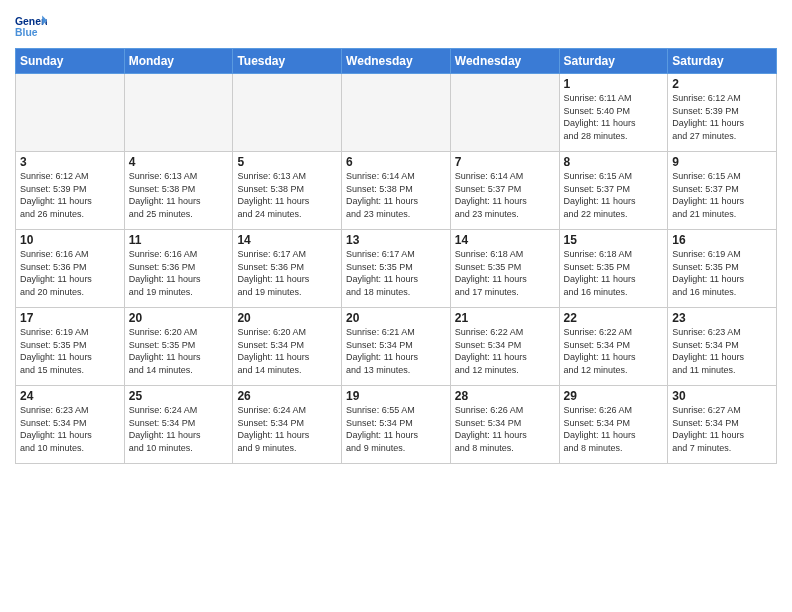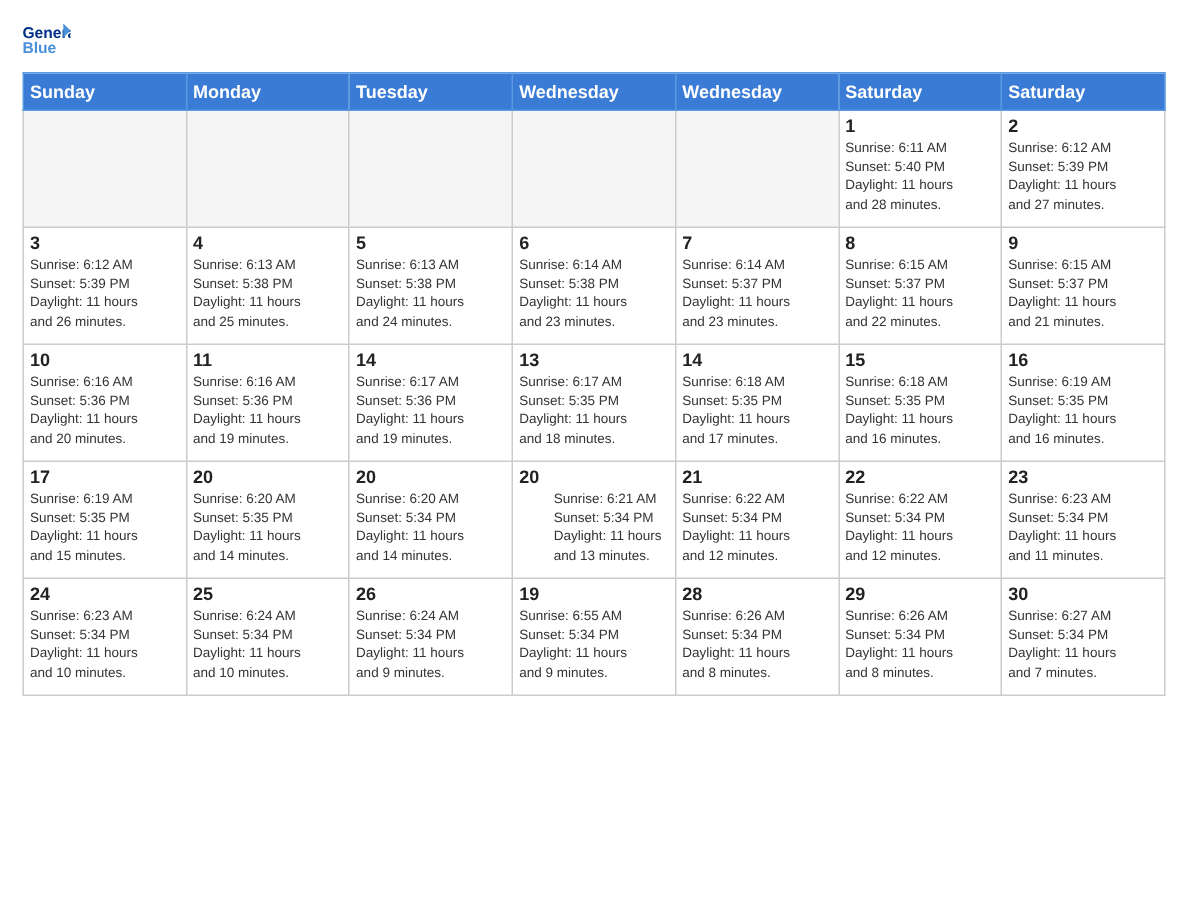--- a/index.html
+++ b/index.html
@@ -258,21 +258,21 @@
           </td>
           <td>
             <span class="day-number">20</span>
             <div class="day-detail" style="white-space: pre-line;">Sunrise: 6:20 AM
 Sunset: 5:34 PM
 Daylight: 11 hours
 and 14 minutes.</div>
           </td>
           <td>
             <span class="day-number">20</span>
-            <div class="day-detail" style="white-space: pre-line; margin-left: 23px;">Sunrise: 6:21 AM
+            <div class="day-detail" style="white-space: pre-line;">Sunrise: 6:21 AM
 Sunset: 5:34 PM
 Daylight: 11 hours
 and 13 minutes.</div>
           </td>
           <td>
             <span class="day-number">21</span>
             <div class="day-detail" style="white-space: pre-line;">Sunrise: 6:22 AM
 Sunset: 5:34 PM
 Daylight: 11 hours
 and 12 minutes.</div>

